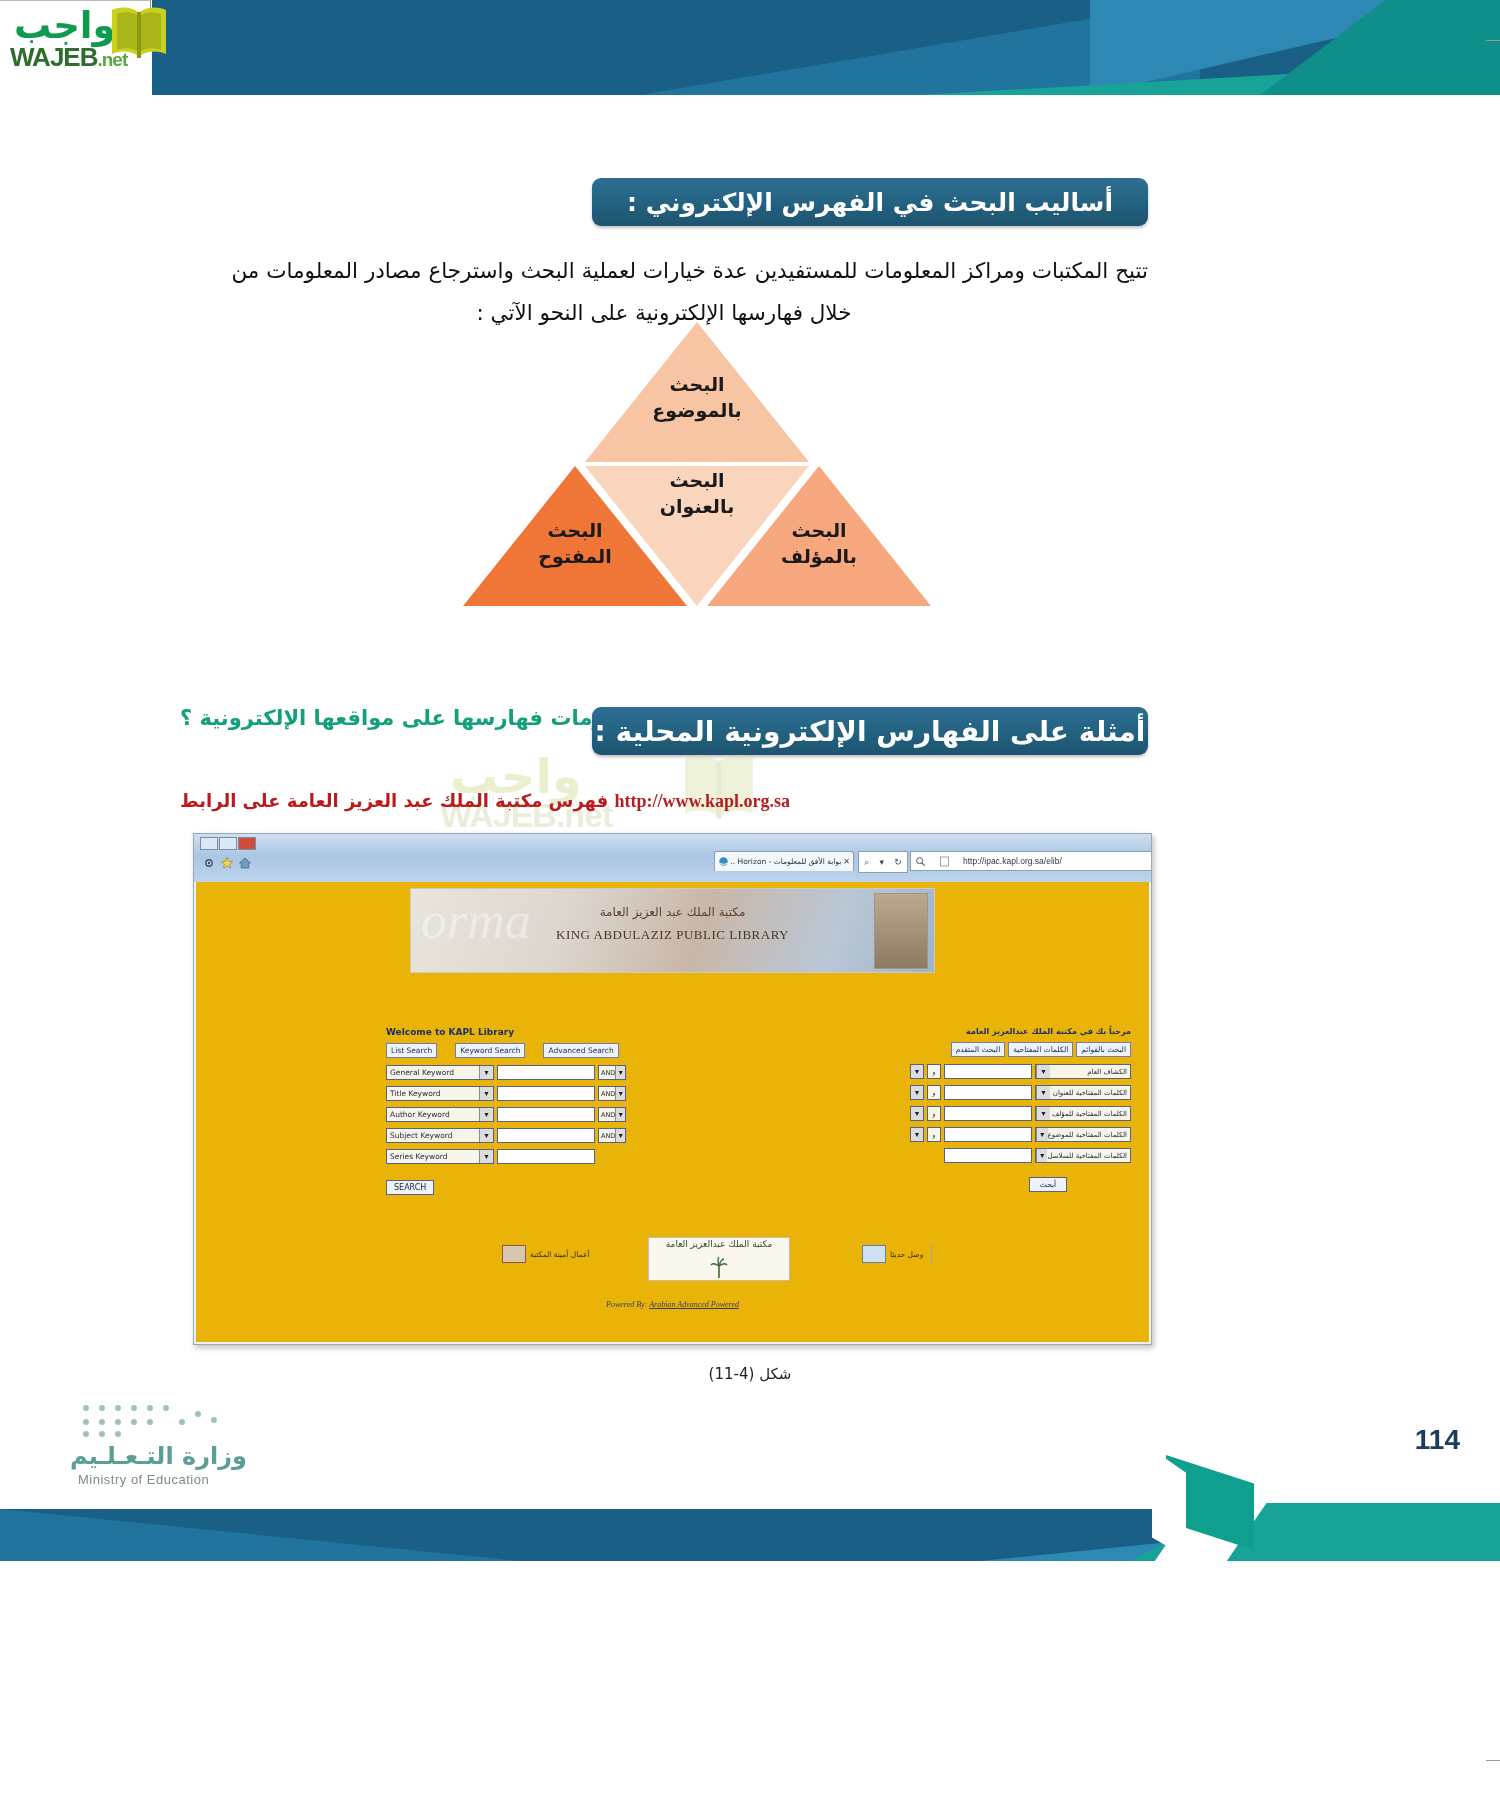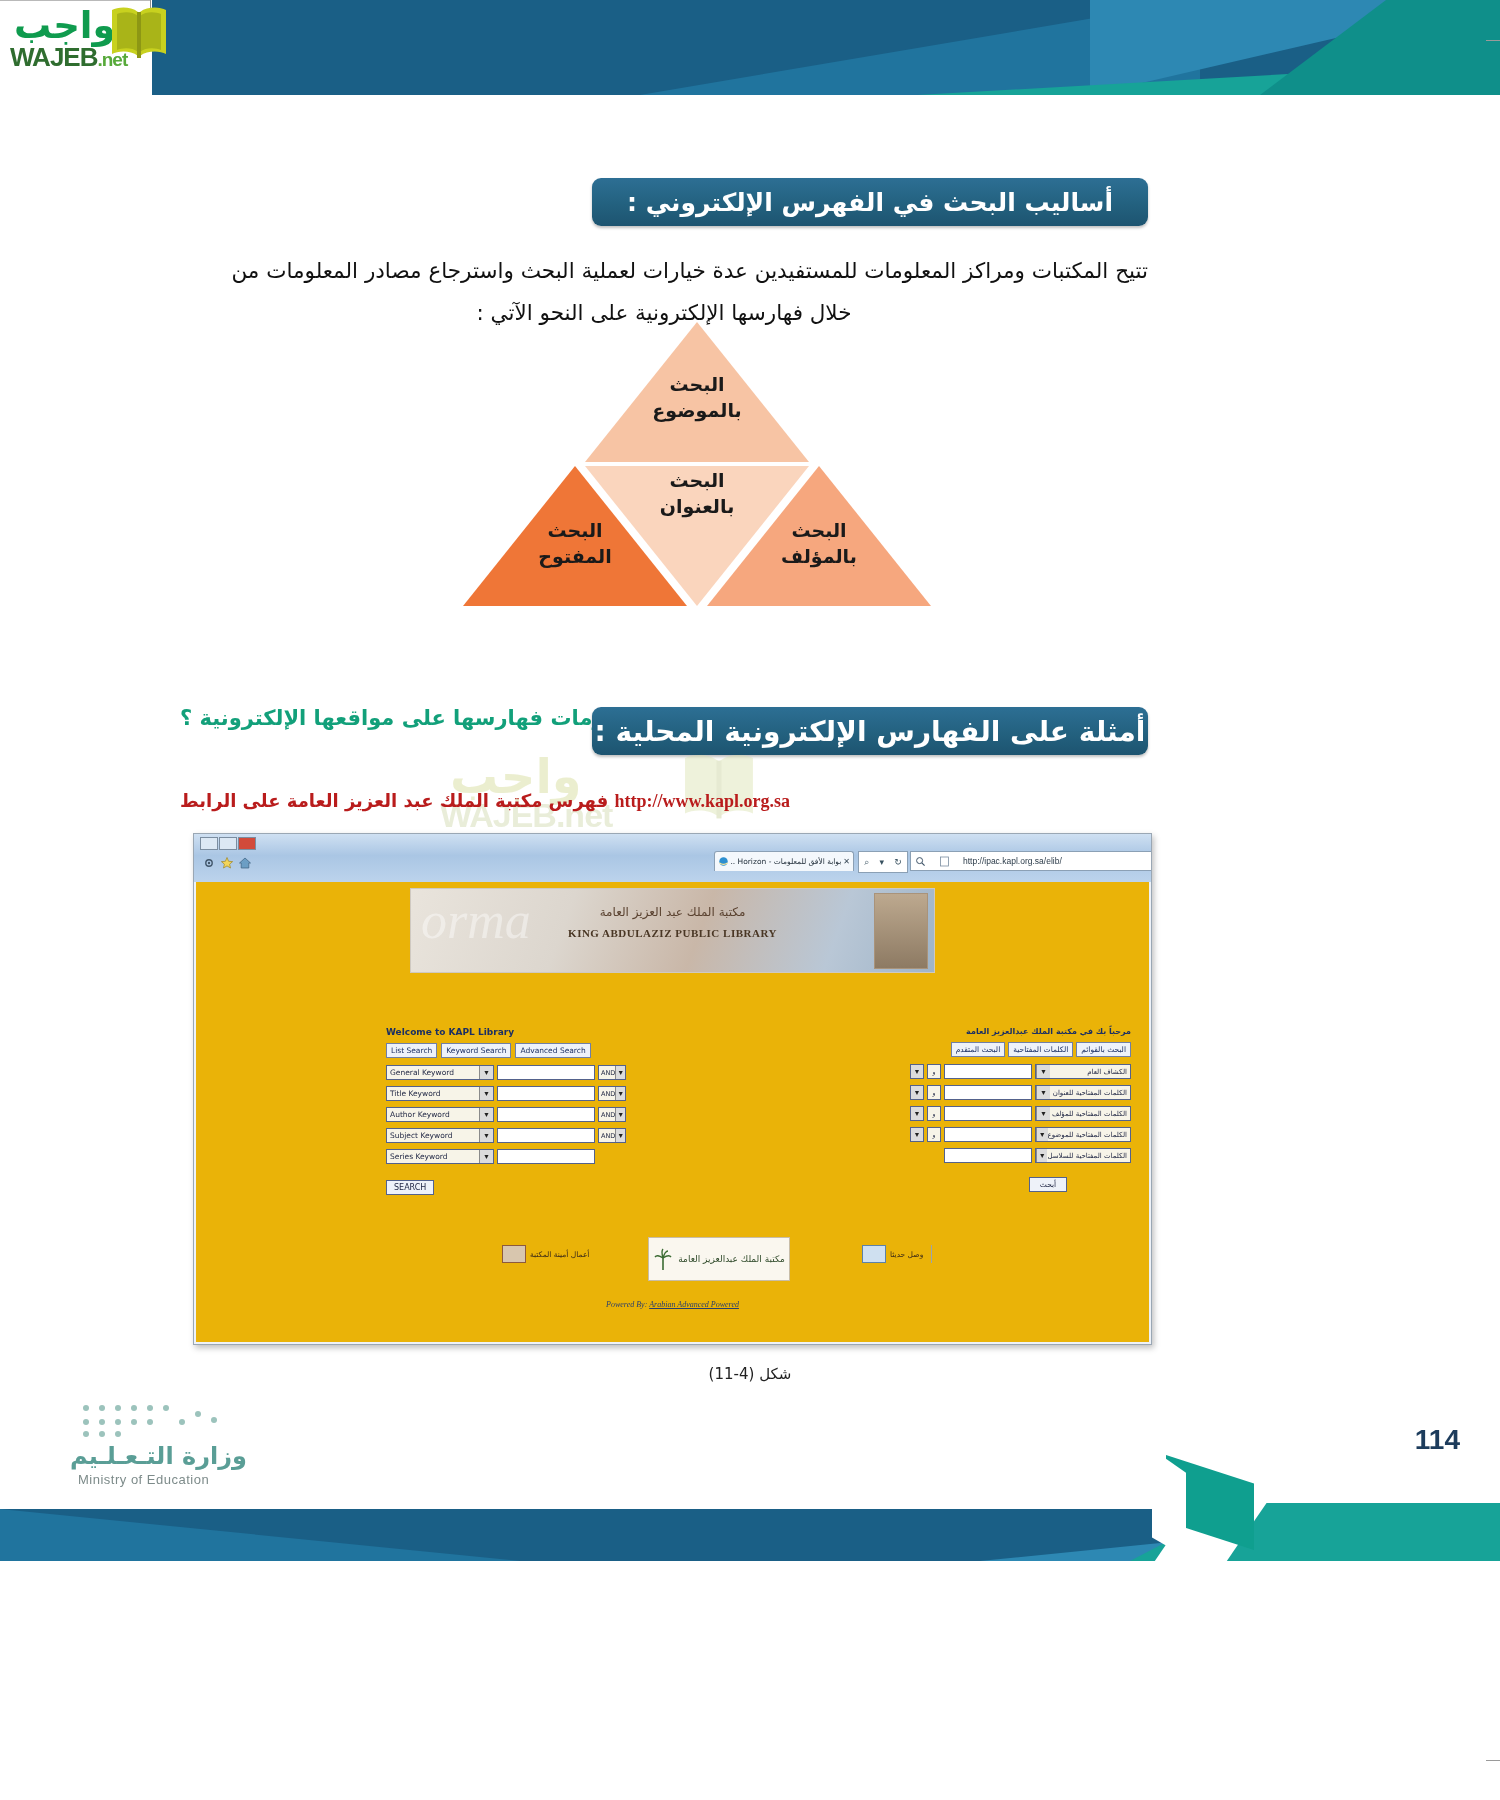--- a/index.html
+++ b/index.html
@@ -104,30 +104,30 @@
         justify-content:flex-end;padding:0 4px;box-sizing:border-box;gap:13px;}
   .urltext{font-family:"Liberation Sans",sans-serif;font-size:8.5px;color:#2b3b49;direction:ltr;}
 
   .shot-page{position:absolute;left:2px;top:48px;width:953px;height:460px;background:#eab308;}
   .kapl-banner{position:absolute;left:214px;top:6px;width:523px;height:83px;
         background:linear-gradient(110deg,#e9e4dc 0%,#dcd6ce 30%,#c9b7a8 55%,#b9c7d6 80%,#9fb4c8 100%);
         overflow:hidden;border:1px solid #cfc9c1;}
   .kapl-ar{position:absolute;left:0;right:0;top:16px;text-align:center;
         font-family:"DejaVu Sans",sans-serif;font-size:12px;color:#5a4230;direction:rtl;}
   .kapl-en{position:absolute;left:0;right:0;top:38px;text-align:center;
-        font-family:"Liberation Serif",serif;font-size:11px;color:#4a3725;letter-spacing:.5px;font-weight:bold;}
+        font-family:"Liberation Serif",serif;font-size:13px;color:#4a3725;letter-spacing:.5px;}
   .kapl-ghost{position:absolute;left:10px;top:2px;font-family:"Liberation Serif",serif;
         font-size:52px;color:rgba(255,255,255,.42);font-style:italic;}
   .kapl-portrait{position:absolute;right:6px;top:4px;width:52px;height:74px;
         background:linear-gradient(180deg,#bda98f,#8d7a63);border:1px solid #a9937a;}
 
   
   .formL{position:absolute;left:190px;top:145px;width:250px;direction:ltr;}
   .fx-title{font-family:"DejaVu Sans",sans-serif;font-weight:bold;font-size:9px;color:#1b2f63;margin-bottom:6px;}
-  .tabrow{display:flex;gap:4px;margin-bottom:7px;}
+  .tabrow{display:flex;gap:18px;margin-bottom:7px;}
   .tabbtn{border:1px solid #6f7fa8;background:#eef2f9;font-family:"DejaVu Sans",sans-serif;
         font-size:7.5px;color:#1b2f63;padding:2px 4px;white-space:nowrap;}
   .frow{display:flex;align-items:center;gap:3px;margin-bottom:6px;}
   .fsel{width:108px;height:15px;border:1px solid #54628c;background:#f7f4e8;
         display:flex;align-items:center;justify-content:space-between;box-sizing:border-box;padding-left:3px;}
   .fsel span{font-family:"DejaVu Sans",sans-serif;font-size:7.5px;color:#1b2240;white-space:nowrap;}
   .arrow{width:13px;height:13px;background:#dcdcdc;border-left:1px solid #8a8a8a;
         display:flex;align-items:center;justify-content:center;font-size:7px;color:#222;}
   .ftxt{width:98px;height:15px;border:1px solid #54628c;background:#ffffff;box-sizing:border-box;}
   .fand{width:28px;height:15px;border:1px solid #54628c;background:#f7f4e8;display:flex;
@@ -153,21 +153,21 @@
         display:flex;align-items:center;justify-content:center;font-size:7px;color:#222;box-sizing:border-box;}
   .searchbtn-ar{margin-top:8px;border:1px solid #54628c;background:#eef2f9;
         font-family:"DejaVu Sans",sans-serif;font-size:7.5px;color:#1b2240;padding:2px 10px;display:inline-block;}
 
   
   .shot-logos{position:absolute;left:0;top:355px;width:953px;height:50px;}
   .slogo{position:absolute;display:flex;align-items:center;gap:4px;padding-left:48px;}
   .slogo-txt{font-family:"DejaVu Sans",sans-serif;font-size:7.5px;color:#3b2a18;direction:rtl;white-space:nowrap;}
   .slogo-box{width:22px;height:16px;border:1px solid #8d5a3c;background:#d8c6ae;}
   .kapl-seal{width:140px;height:42px;border:1px solid #c8bda8;background:#faf7ef;
-        display:flex;align-items:center;justify-content:center;gap:5px;}
+        display:flex;align-items:center;justify-content:center;gap:5px;flex-direction:column;}
   .kapl-seal-txt{font-family:"DejaVu Sans",sans-serif;font-size:9px;color:#2f4a2a;direction:rtl;}
   .powered{position:absolute;left:0;right:0;top:418px;text-align:center;
         font-family:"Liberation Serif",serif;font-style:italic;font-size:8px;color:#2b3f6b;}
   .powered u{text-decoration:underline;}
 
   
   .figcap{position:absolute;left:0;width:1500px;top:1365px;text-align:center;
         font-family:"DejaVu Sans",sans-serif;font-size:15px;color:#222;direction:rtl;}
 
   

